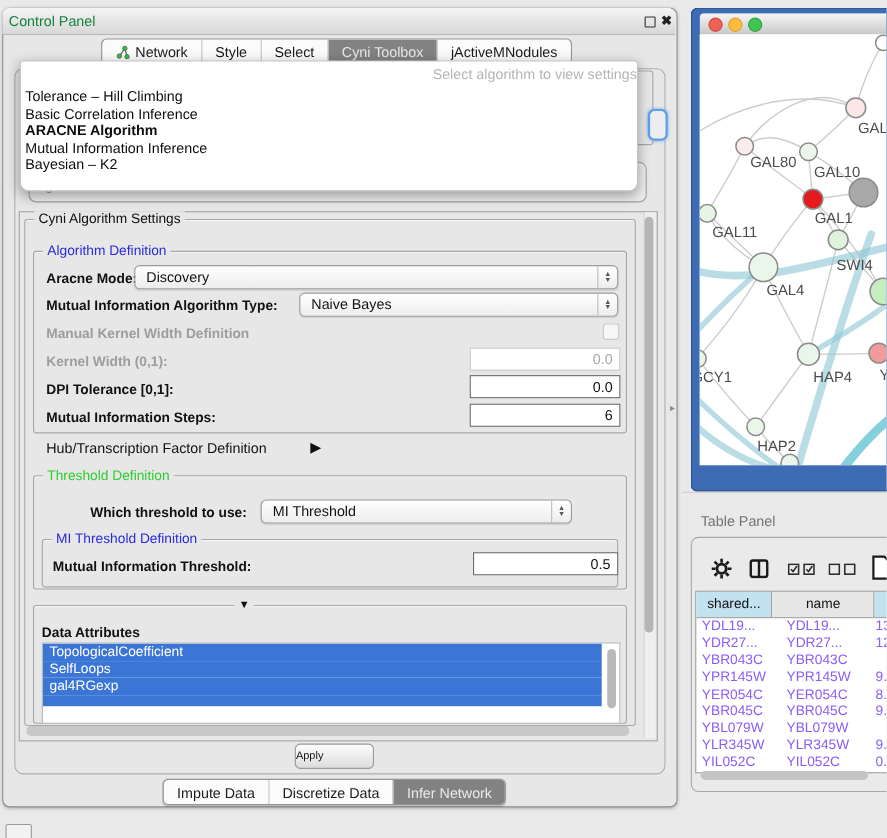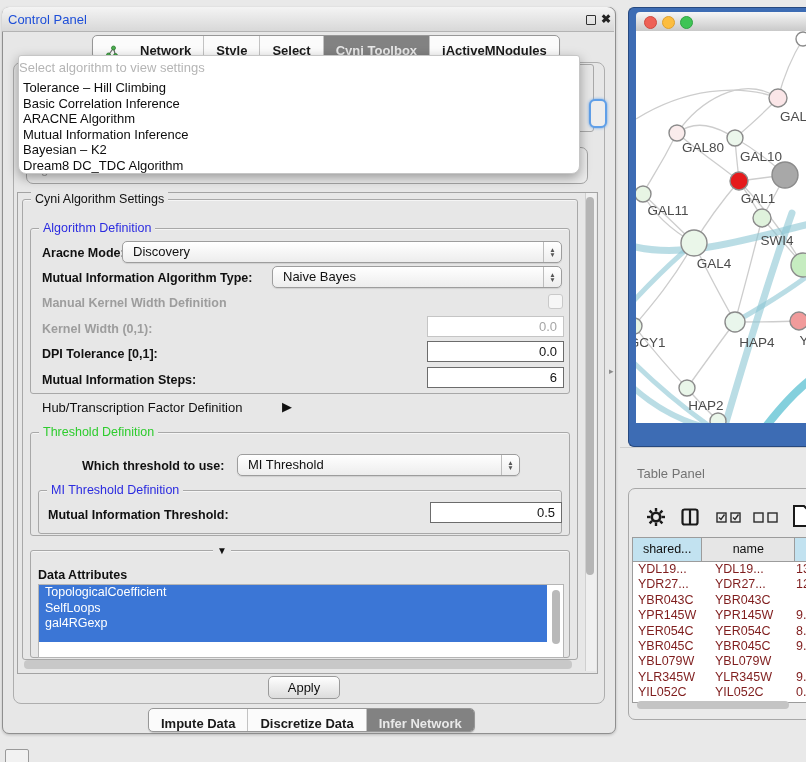--- a/index.html
+++ b/index.html
@@ -5,40 +5,40 @@
   html,body{margin:0;padding:0}
   body{width:806px;height:762px;position:relative;overflow:hidden;background:#e9e9e9;
        font-family:"Liberation Sans",sans-serif;font-size:13px;color:#111}
   .abs{position:absolute}
   
   .cp-window{position:absolute;left:2px;top:7px;width:612px;height:725px;background:#e7e7e7;
              border:1px solid #8f8f8f;border-radius:7px;box-shadow:0 1px 3px rgba(0,0,0,.2)}
   .cp-titlebar{position:absolute;left:2px;top:7px;width:612px;height:24px;
                background:linear-gradient(#f4f4f4,#d8d8d8);border-bottom:1px solid #b3b3b3;
                border-radius:7px 7px 0 0}
-  .cp-title{position:absolute;left:8px;top:12px;font-size:13px;color:#1d4ed8;white-space:nowrap}
+  .cp-title{position:absolute;left:8px;top:12px;font-size:13px;color:#15803d;white-space:nowrap}
   .win-icon{position:absolute;font-size:12px;color:#222}
   .float-box{position:absolute;left:586px;top:15px;width:8px;height:8px;border:1.5px solid #333;border-radius:1px}
   
   .seg-bar{position:absolute;display:flex;border:1px solid #979797;border-radius:5px;
            background:#fbfbfb;overflow:hidden;height:22px;box-shadow:0 1px 1px rgba(0,0,0,.15)}
-  .seg{display:flex;align-items:flex-end;gap:22px;padding:0 12px;font-size:13px;font-weight:bold;
+  .seg{display:flex;align-items:center;gap:5px;padding:0 12px;font-size:13px;font-weight:normal;
        white-space:nowrap;border-left:1px solid #c3c3c3;color:#1a1a1a}
   .seg:first-child{border-left:none}
   .seg.sel{background:#828282;color:#e9e9e9}
   
   .content-panel{position:absolute;left:13px;top:62px;width:590px;height:640px;
                  border:1px solid #aeaeae;border-radius:8px;background:#e7e7e7}
   
   .popup{position:absolute;left:18px;top:55px;width:560px;height:117px;background:#fff;
          border:1px solid #c6c6c6;border-radius:3px 3px 8px 8px;z-index:10;
          box-shadow:0 4px 12px rgba(0,0,0,.35)}
-  .popup-prompt{height:24px;line-height:24px;text-align:left;color:#b5b5b5;font-size:13px}
+  .popup-prompt{height:24px;line-height:24px;text-align:right;color:#b5b5b5;font-size:13px}
   .algo-item{height:15.5px;line-height:15.5px;padding-left:4px;font-size:13px;color:#0d0d0d;white-space:nowrap}
-  .algo-item.sel{font-weight:normal}
+  .algo-item.sel{font-weight:bold}
   
   .behind-gbox{position:absolute;left:20px;top:64px;width:572px;height:66px;
                border:1px solid #a8a8a8;border-radius:3px;z-index:1}
   .blue-btn{position:absolute;left:589px;top:99px;width:14px;height:25px;border-radius:6px;
             background:#ededed;border:2px solid #5f9fe8;box-shadow:0 0 3px #5f9fe8;z-index:2}
   .behind-combo{position:absolute;left:26px;top:147px;width:562px;height:37px;background:#ededed;
                 border:1px solid #a3a3a3;border-radius:7px;z-index:1;color:#9a9a9a;
                 font-size:13px;line-height:41px;padding-left:14px;box-sizing:border-box;overflow:hidden}
   
   .settings-pane{position:absolute;left:17px;top:192px;width:579px;height:480px;
@@ -61,43 +61,43 @@
   .field.dis{border:1px solid #c5c5c5;color:#a6a6a6}
   .checkbox{position:absolute;width:13px;height:13px;border:1px solid #c9c9c9;border-radius:3px;background:#f6f6f6}
   .tri{position:absolute;font-size:11px;color:#111}
   
   .attr-list{position:absolute;left:38px;top:584px;width:524px;height:72px;background:#fff;
              border:1px solid #b5b5b5;overflow:hidden}
   .attr-item{height:15.5px;line-height:15.5px;width:calc(100% - 16px);background:#3b76d6;
              color:#fff;font-size:12.5px;padding-left:6px;box-sizing:border-box;white-space:nowrap}
   .thumb{position:absolute;background:#b5b5b5;border-radius:4px}
   .apply-btn{position:absolute;left:268px;top:676px;width:70px;height:21px;border:1px solid #9a9a9a;
-             border-radius:5px;background:linear-gradient(#fefefe,#dcdcdc);font-size:13px;
-             display:flex;align-items:center;justify-content:center}
+             border-radius:5px;background:linear-gradient(#fefefe,#dcdcdc);font-size:10px;
+             display:flex;align-items:center;}
   
   .net-frame{position:absolute;left:628px;top:7px;width:178px;height:438px;background:#3d6cb4;
              border-left:1px solid #27497f;border-top:1px solid #27497f;border-bottom:1px solid #27497f;
              border-radius:6px 0 0 6px}
   .net-titlebar{position:absolute;left:636px;top:12px;width:170px;height:19px;
                 background:linear-gradient(#f6f6f6,#c9c9c9);border-bottom:1px solid #8b8b8b;
                 border-radius:4px 0 0 0}
   .tl{position:absolute;width:11px;height:11px;border-radius:50%;top:4px}
   .net-canvas{position:absolute;left:636px;top:31px;width:170px;height:392px;background:#fff;overflow:hidden}
   
   .tp-title{position:absolute;left:637px;top:466px;font-size:13px;color:#737373}
   .tp-container{position:absolute;left:628px;top:488px;width:190px;height:230px;background:#eaeaea;
                 border:1px solid #a8a8a8;border-radius:7px}
   .tp-table{position:absolute;left:632px;top:537px;width:200px;height:164px;background:#fff;
             border:1px solid #9c9c9c;overflow:hidden}
   .th-row{display:flex;height:23px;border-bottom:1px solid #9c9c9c}
   .th{font-size:12.5px;line-height:23px;text-align:center;border-right:1px solid #9c9c9c;
       box-sizing:border-box;overflow:hidden;white-space:nowrap}
   .trow{display:flex;height:15.4px}
   .td{font-size:12.5px;line-height:15.4px;padding-left:5px;box-sizing:border-box;
-      overflow:hidden;white-space:nowrap;color:#7f1d1d}
+      overflow:hidden;white-space:nowrap;color:#8b5cf6}
   .ticon{position:absolute;color:#1a1a1a}
   .small-btn{position:absolute;left:5px;top:749px;width:22px;height:16px;background:#f2f2f2;
              border:1px solid #9a9a9a;border-radius:2px}
 </style>
 </head>
 <body>
 
 <div class="cp-window"></div>
 <div class="cp-titlebar"></div>
 <div class="cp-title">Control Panel</div>
@@ -136,21 +136,20 @@
 <div class="behind-combo">galFiltered.sif default node</div>
 
 <div class="popup">
   <div class="popup-prompt">Select algorithm to view settings</div>
   <div id="algo-items">
       <div class="algo-item">Tolerance – Hill Climbing</div>
       <div class="algo-item">Basic Correlation Inference</div>
       <div class="algo-item sel">ARACNE Algorithm</div>
       <div class="algo-item">Mutual Information Inference</div>
       <div class="algo-item">Bayesian – K2</div>
-      <div class="algo-item">Dream8 DC_TDC Algorithm</div>
     </div>
 </div>
 
 <div class="settings-pane"></div>
 
 <div class="gbox" style="left:22px;top:199px;width:554px;height:459px">
   <span class="gtitle">Cyni Algorithm Settings</span>
 </div>
 
 <div class="gbox" style="left:30px;top:228px;width:538px;height:164px">

